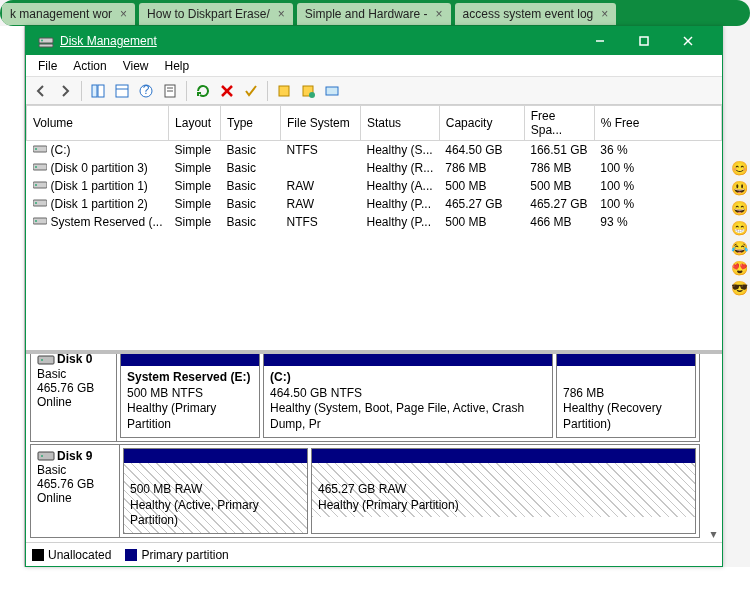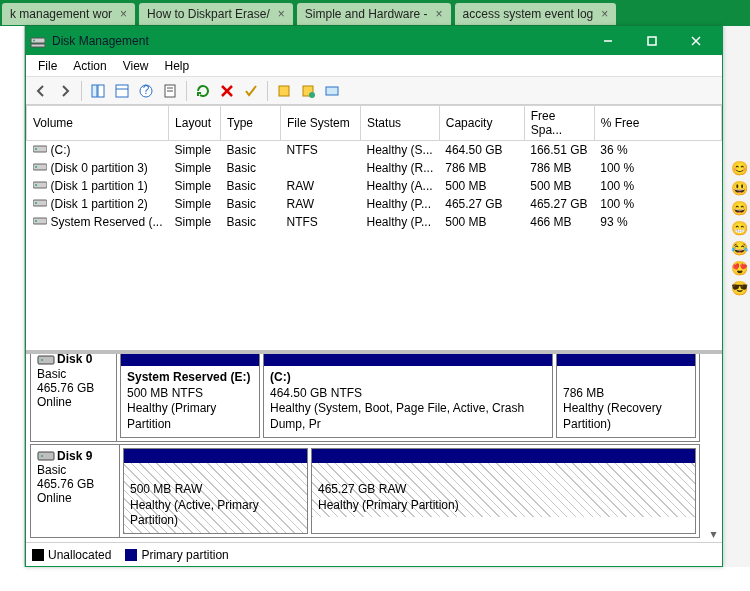--- a/index.html
+++ b/index.html
@@ -1,28 +1,28 @@
 <!DOCTYPE html>
 <html><head>
 <meta charset="utf-8">
 <style>
   * { box-sizing: border-box; font-family: "Segoe UI", Tahoma, sans-serif; font-size: 12px; }
   body { margin: 0; background: #f4f4f4; width: 750px; height: 591px; overflow: hidden; position: relative; }
 
   
-  .bg-tabs { position:absolute; top:0; left:0; right:0; height:26px; background:#0e8b3f; display:flex; overflow:hidden;}
+  .bg-tabs { position:absolute; top:0; left:0; right:0; height:26px; background:#0e8b3f; display:flex; overflow:hidden;border-radius:13px;}
   .bg-tab { height:22px; margin:3px 2px 0; padding:2px 8px; background:#b2d8b2; border-radius:3px 3px 0 0; display:flex; align-items:center; gap:4px; font-size:11px; color:#222; max-width:180px; white-space:nowrap; overflow:hidden; text-overflow:ellipsis;}
   .bg-tab .x { margin-left:4px; color:#555;}
   .left-gutter { position:absolute; top:26px; left:0; width:25px; bottom:24px; background:#fff; border-right:1px solid #ccc;}
   .side-emoji { position:absolute; top:160px; right:0; width:20px; display:flex; flex-direction:column; gap:4px; align-items:center;}
   .side-emoji span{ font-size:14px;}
 
   
   .win { position:absolute; top:26px; left:25px; right:27px; bottom:24px; background:#fff; border:1px solid #079447; display:flex; flex-direction:column; box-shadow:0 0 4px rgba(0,0,0,.25);}
-  .titlebar { height:28px; background:#079447; color:#0f172a; display:flex; align-items:center; padding:0 4px;}
+  .titlebar { height:28px; background:#079447; color:#ffffff; display:flex; align-items:center; padding:0 12px;text-decoration:underline;}
   .titlebar .app-icon { width:16px; height:16px; margin-right:6px; display:inline-block;}
   .titlebar .app-icon svg{width:16px;height:16px;}
   .titlebar .title { flex:1; font-size:12px;}
   .winbtn { width:44px; height:28px; display:flex; align-items:center; justify-content:center; color:#fff;}
   .winbtn svg{width:10px;height:10px;stroke:#fff;stroke-width:1.5;fill:none;}
 
   .menubar { height:22px; background:#fff; border-bottom:1px solid #e0e0e0; display:flex; align-items:center; padding:0 4px;}
   .menubar .mitem{ padding:2px 8px; cursor:default;}
 
   .toolbar { height:28px; background:#f7f7f7; border-bottom:1px solid #d0d0d0; display:flex; align-items:center; padding:0 4px; gap:2px;}

